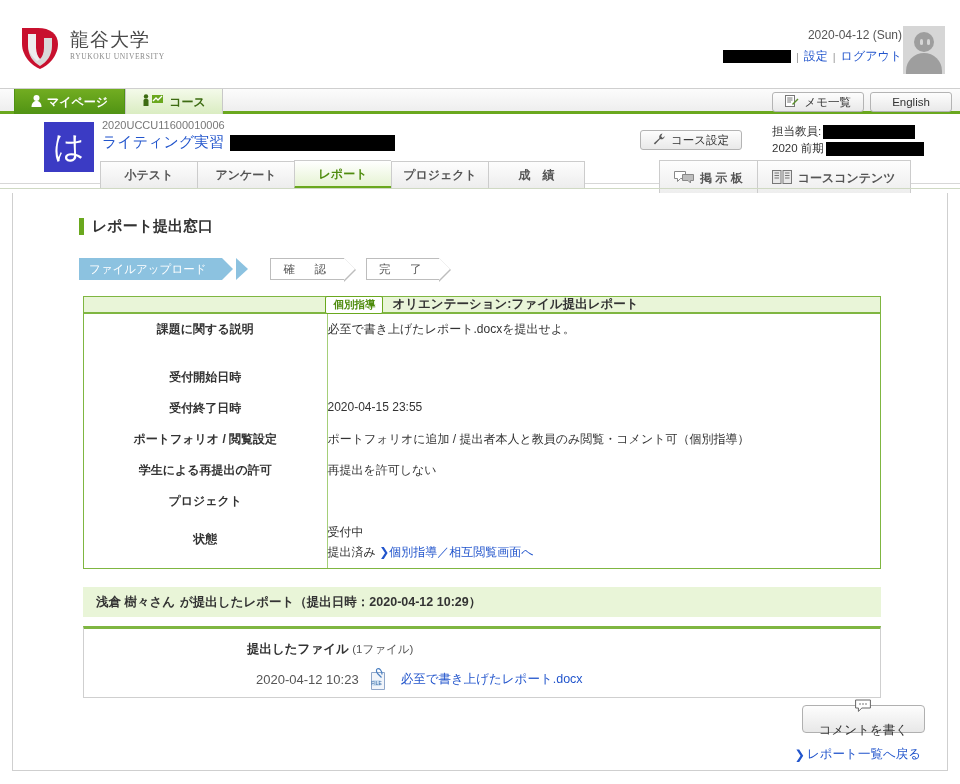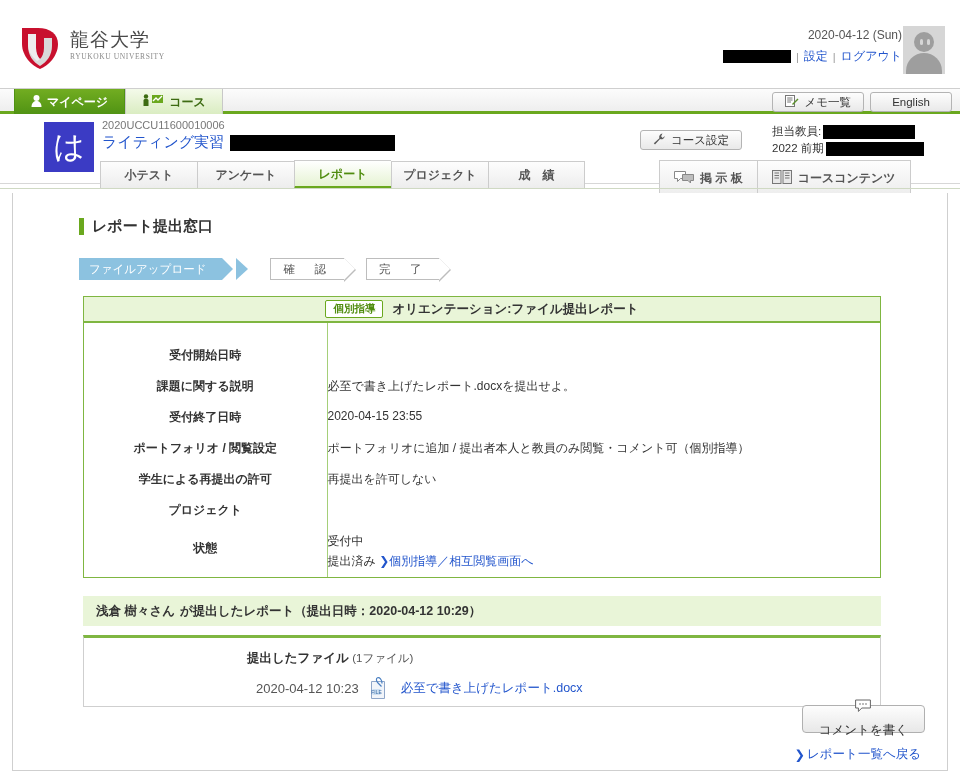--- a/index.html
+++ b/index.html
@@ -175,21 +175,21 @@
     border-top:12px solid transparent; border-bottom:12px solid transparent;
   }
 
   
   .assign {
     margin:16px 0 0 70px; width:798px;
     border:1px solid #7fb641; border-top:none;
   }
   .assign-head {
     background:#e9f5d8; border-top:1px solid #7fb641; border-bottom:2px solid #7fb641;
-    height:27px; display:flex; align-items:center; justify-content:center; gap:9px;
+    height:18px; display:flex; align-items:center; justify-content:center; gap:9px;
   }
   .pill {
     background:#fff; border:1px solid #6aa81e; border-radius:2px;
     color:#4f8c0e; font-size:10.5px; font-weight:bold;
     padding:1px 7px;
   }
   .assign-head-title { font-size:12.5px; font-weight:bold; color:#333; }
 
   table.detail { width:100%; border-collapse:collapse; }
   table.detail td { vertical-align:top; padding:7px 0; font-size:12px; }
@@ -337,21 +337,21 @@
       <span>コース設定</span>
     </div>
   </div>
 
   <div class="teacher-block">
     <div class="teacher-row">
       <span>担当教員:</span>
       <span class="redacted" style="width:92px;height:14px"></span>
     </div>
     <div class="teacher-row">
-      <span>2022 前期</span>
+      <span>2020 前期</span>
       <span class="redacted" style="width:98px;height:14px"></span>
     </div>
   </div>
 
   <div class="ctabs">
     <div class="ctab">小テスト</div>
     <div class="ctab">アンケート</div>
     <div class="ctab active">レポート</div>
     <div class="ctab">プロジェクト</div>
     <div class="ctab">成　績</div>
@@ -401,26 +401,26 @@
     </div>
 
     <div class="assign">
       <div class="assign-head">
         <span class="pill">個別指導</span>
         <span class="assign-head-title">オリエンテーション:ファイル提出レポート</span>
       </div>
       <table class="detail">
         <tbody>
             <tr>
+          <td class="lbl">課題に関する説明</td>
+          <td class="val">必至で書き上げたレポート.docxを提出せよ。</td>
+        </tr>
+        <tr>
           <td class="lbl" style="padding-top:24px">受付開始日時</td>
           <td class="val" style="padding-top:24px"></td>
-        </tr>
-        <tr>
-          <td class="lbl">課題に関する説明</td>
-          <td class="val">必至で書き上げたレポート.docxを提出せよ。</td>
         </tr>
         <tr>
           <td class="lbl">受付終了日時</td>
           <td class="val">2020-04-15 23:55</td>
         </tr>
         <tr>
           <td class="lbl">ポートフォリオ / 閲覧設定</td>
           <td class="val">ポートフォリオに追加 / 提出者本人と教員のみ閲覧・コメント可（個別指導）</td>
         </tr>
         <tr>

